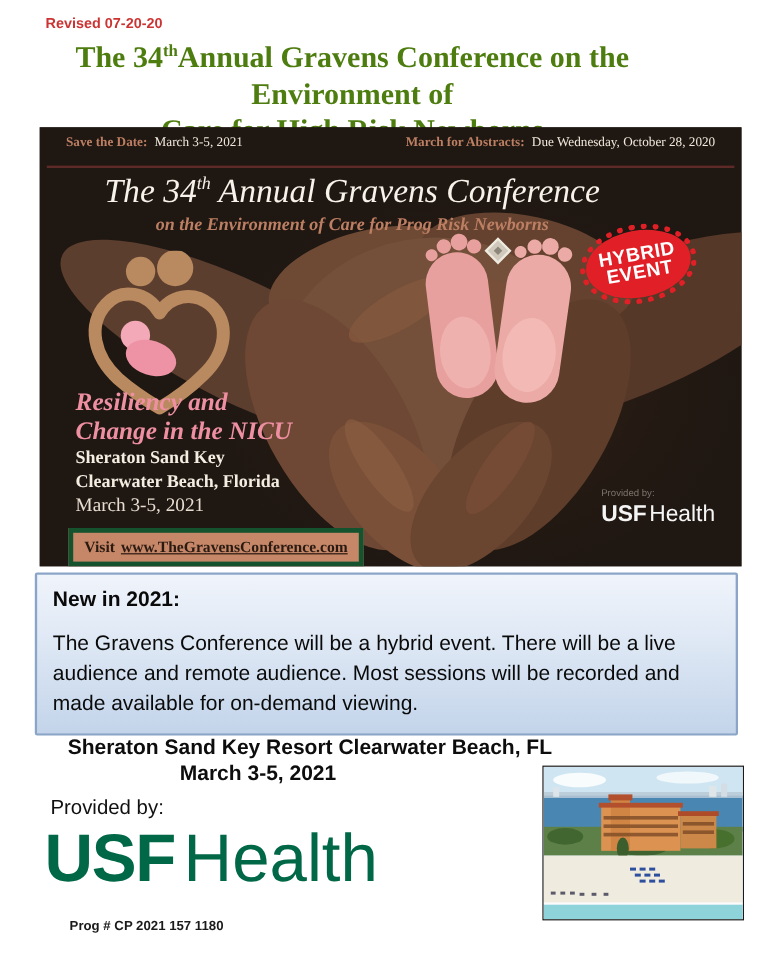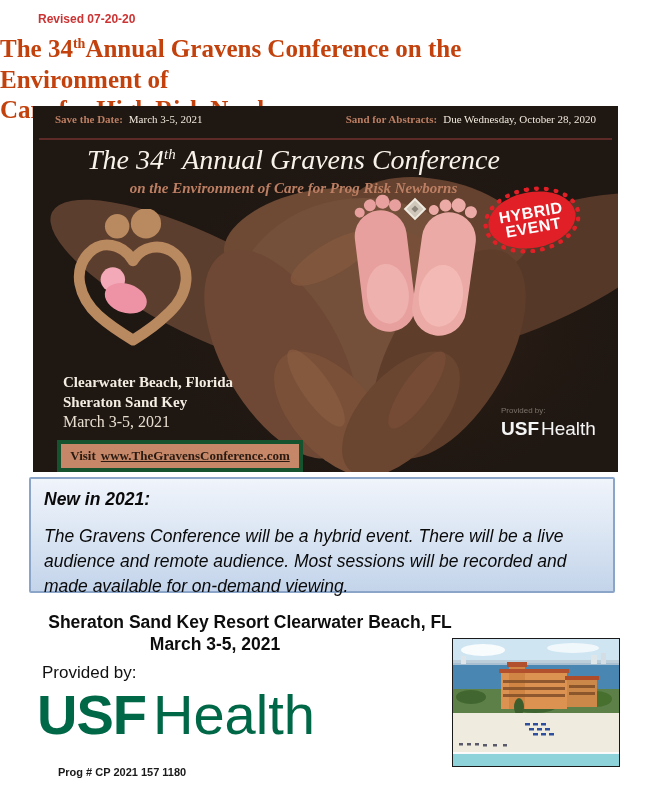--- a/index.html
+++ b/index.html
@@ -7,23 +7,23 @@
     position:relative; width:645px; height:800px; background:#ffffff;
     font-family:"Liberation Sans", sans-serif; overflow:hidden;
   }
 
   
   .revised {
     position:absolute; left:38px; top:12px;
     color:#cc3333; font-size:12px; font-weight:bold;
   }
   .main-title {
-    position:absolute; left:0; top:34px; width:587px; text-align:left;
+    position:absolute; left:0; top:34px; width:587px; text-align:center;
     font-family:"Liberation Serif", serif; font-weight:bold;
-    font-size:25px; line-height:1.22; color:#c2410c; margin:0;
+    font-size:25px; line-height:1.22; color:#4d7c0f; margin:0;
   }
   .main-title sup { font-size:14px; }
 
   
   .flyer {
     position:absolute; left:33px; top:106px; width:585px; height:366px;
     background:#1f1712; overflow:hidden;
   }
   .flyer svg.hands { position:absolute; left:0; top:0; width:585px; height:366px; }
 
@@ -87,31 +87,31 @@
   .flyer-provided {
     position:absolute; left:468px; top:300px; width:112px; text-align:left;
   }
   .flyer-provided .pb { color:#7b736b; font-size:8px; margin-bottom:3px; }
   .flyer-provided .usf-small { color:#f5f5f5; font-size:19px; }
   .flyer-provided .usf-small .b { font-weight:bold; }
   .flyer-provided .usf-small .h { font-weight:normal; margin-left:2px; }
 
   
   .new-box {
-    position:absolute; left:29px; top:477px; width:586px; height:116px;
+    position:absolute; left:29px; top:477px; width:586px; height:136px;
     box-sizing:border-box; border:2px solid #8aa5c8; border-radius:2px;
     background:linear-gradient(180deg, #f0f4fb 0%, #dde7f4 45%, #c3d4ea 100%);
-    padding:8px 13px; color:#0a0a0a;font-style:italic;
+    padding:8px 13px; color:#0a0a0a;
   }
   .new-box .heading { font-weight:bold; font-size:17.5px; margin:2px 0 14px 0; }
   .new-box .body { font-size:17.5px; line-height:1.42; }
 
   
   .footer-venue {
-    position:absolute; left:40px; top:612px; width:420px; text-align:center;
+    position:absolute; left:40px; top:612px; width:420px; text-align:right;
     font-weight:bold; font-size:17.5px; color:#0d0d0d;
   }
   .footer-dates {
     position:absolute; left:40px; top:634px; width:350px; text-align:center;
     font-weight:bold; font-size:17.5px; color:#0d0d0d;
   }
   .footer-provided {
     position:absolute; left:42px; top:663px; font-size:17px; color:#111111;
   }
   .usf-logo {
@@ -181,44 +181,48 @@
         <ellipse cx="411" cy="190" rx="22" ry="31" fill="#f4bcb6" opacity="0.85"></ellipse>
       </g>
       <g transform="rotate(45 382 103)">
         <rect x="375" y="96" width="14" height="14" fill="#cfc8bb" stroke="#efeadf" stroke-width="2"></rect>
         <rect x="379.5" y="100.5" width="5" height="5" fill="#8d867b"></rect>
       </g>
     </svg>
 
     <div class="banner">
       <span><span class="lbl">Save the Date:</span><span class="val">March 3-5, 2021</span></span>
-      <span><span class="lbl">Sand for Abstracts:</span><span class="val">Due Wednesday, October 28, 2020</span></span>
+      <span><span class="lbl">March for Abstracts:</span><span class="val">Due Wednesday, October 28, 2020</span></span>
     </div>
     <div class="banner-rule"></div>
 
     <div class="flyer-title"><span>The 34</span><sup>th</sup><span> Annual Gravens Conference</span></div>
     <div class="flyer-subtitle">on the Environment of Care for Prog Risk Newborns</div>
 
     <div class="hybrid-badge">
       <span>HYBRID</span>
       <span>EVENT</span>
     </div>
 
     <svg class="heart-logo" viewBox="0 0 100 100" aria-hidden="true">
       <circle cx="39" cy="12" r="8.5" fill="#b9895f"></circle>
       <circle cx="59" cy="10" r="10.5" fill="#b9895f"></circle>
       <path d="M50,36 C43,24 28,21 19,31 C8,43 12,61 26,74 C35,82 45,88 50,91 C55,88 66,81 75,72 C89,59 91,41 79,31 C69,23 56,26 50,36" fill="none" stroke="#b9895f" stroke-width="7.5" stroke-linecap="round" stroke-linejoin="round"></path>
       <circle cx="36" cy="49" r="8.5" fill="#f3a9b8"></circle>
       <ellipse transform="rotate(18 45 62)" cx="45" cy="62" rx="15" ry="10" fill="#ee93a6"></ellipse>
     </svg>
 
+    <div class="theme">
+      <div>Resiliency and</div>
+      <div>Change in the NICU</div>
+    </div>
 
     <div class="venue">
+      <div class="v1">Sheraton Sand Key</div>
       <div class="v1">Clearwater Beach, Florida</div>
-      <div class="v1">Sheraton Sand Key</div>
       <div class="v2">March 3-5, 2021</div>
     </div>
 
     <div class="visit-btn">
       <span>Visit</span>
       <span class="u">www.TheGravensConference.com</span>
     </div>
 
     <div class="flyer-provided">
       <div class="pb">Provided by:</div>

